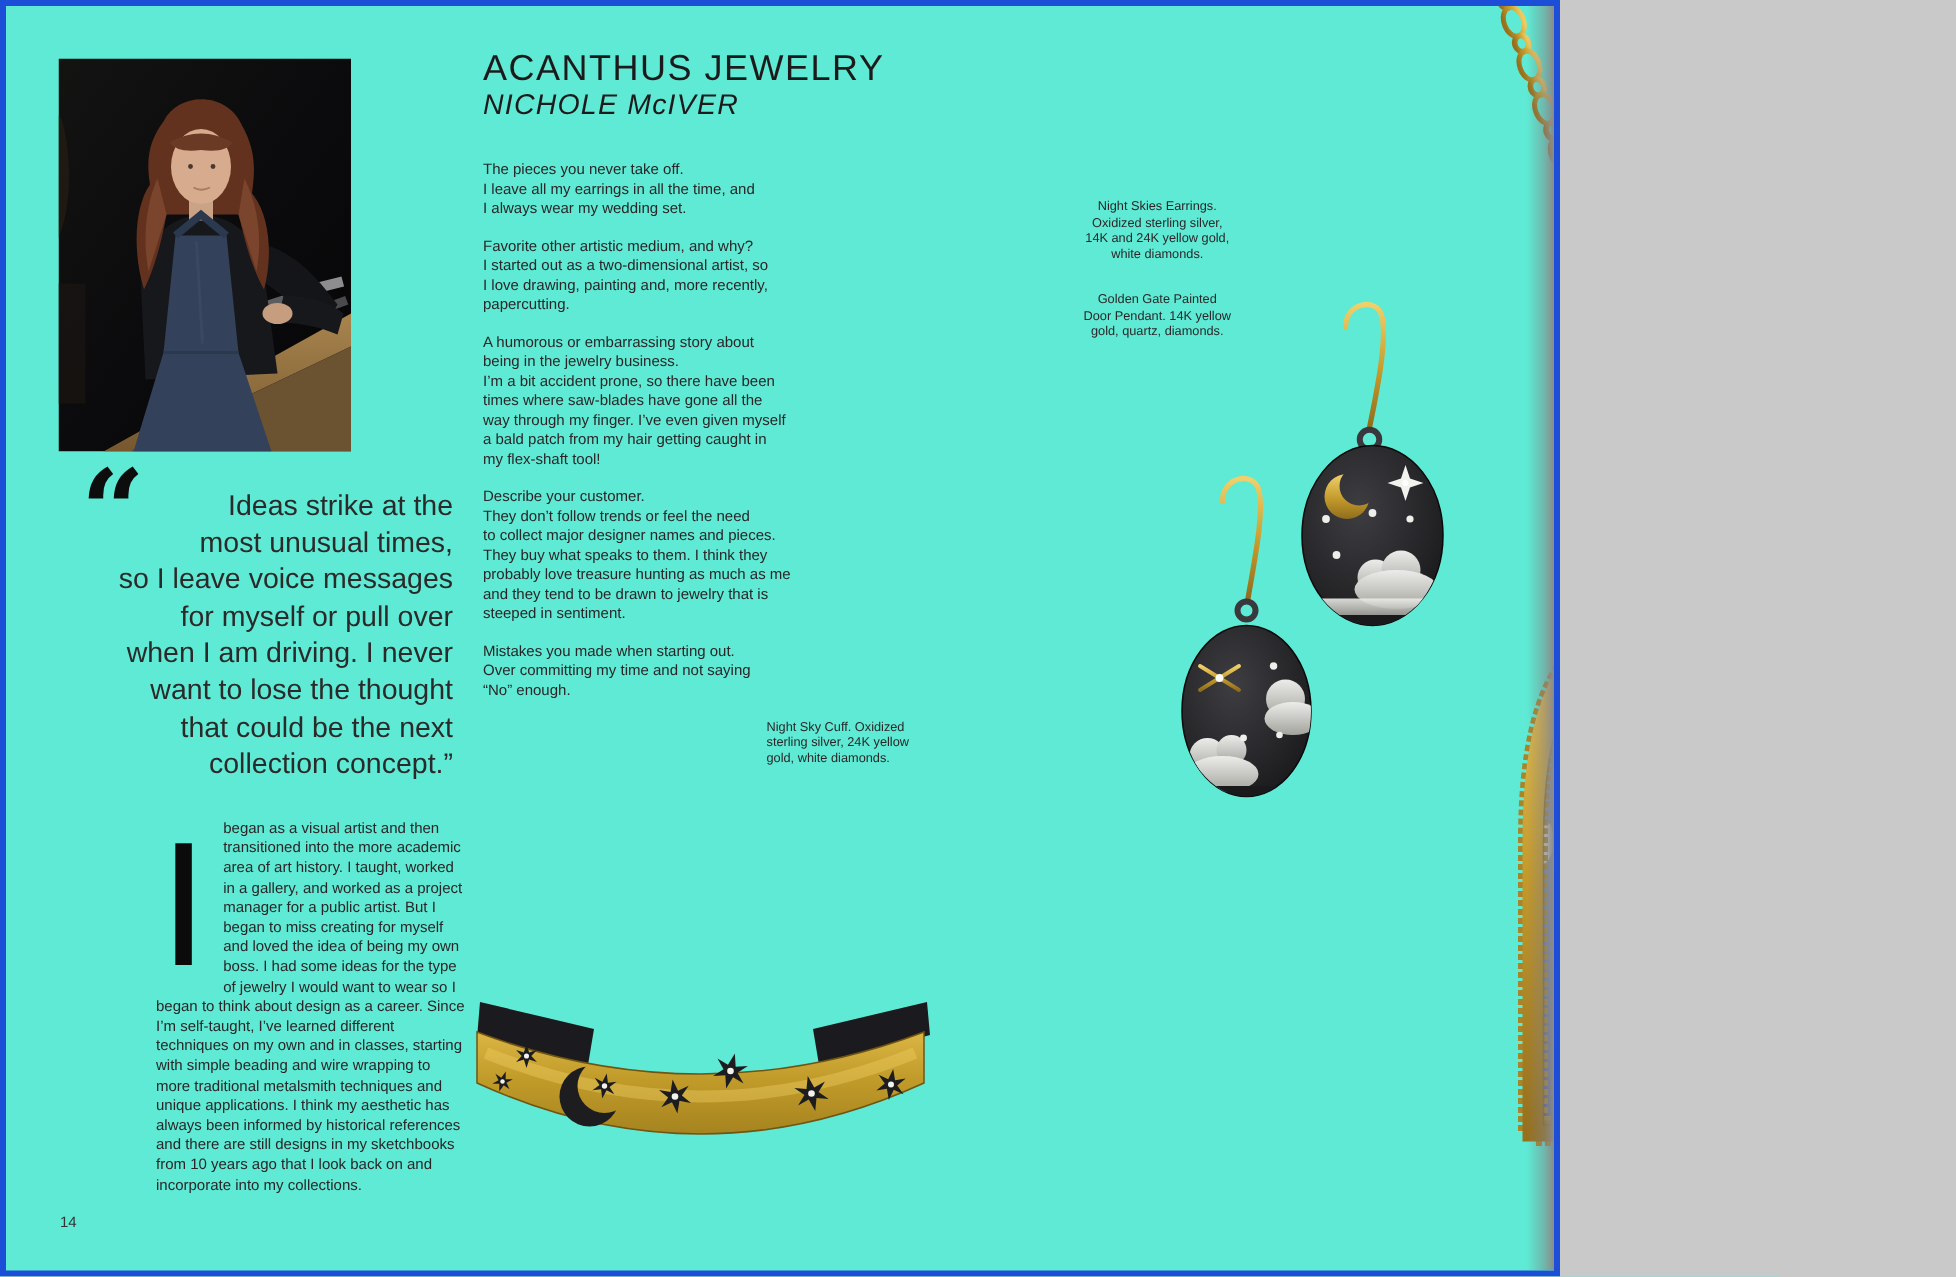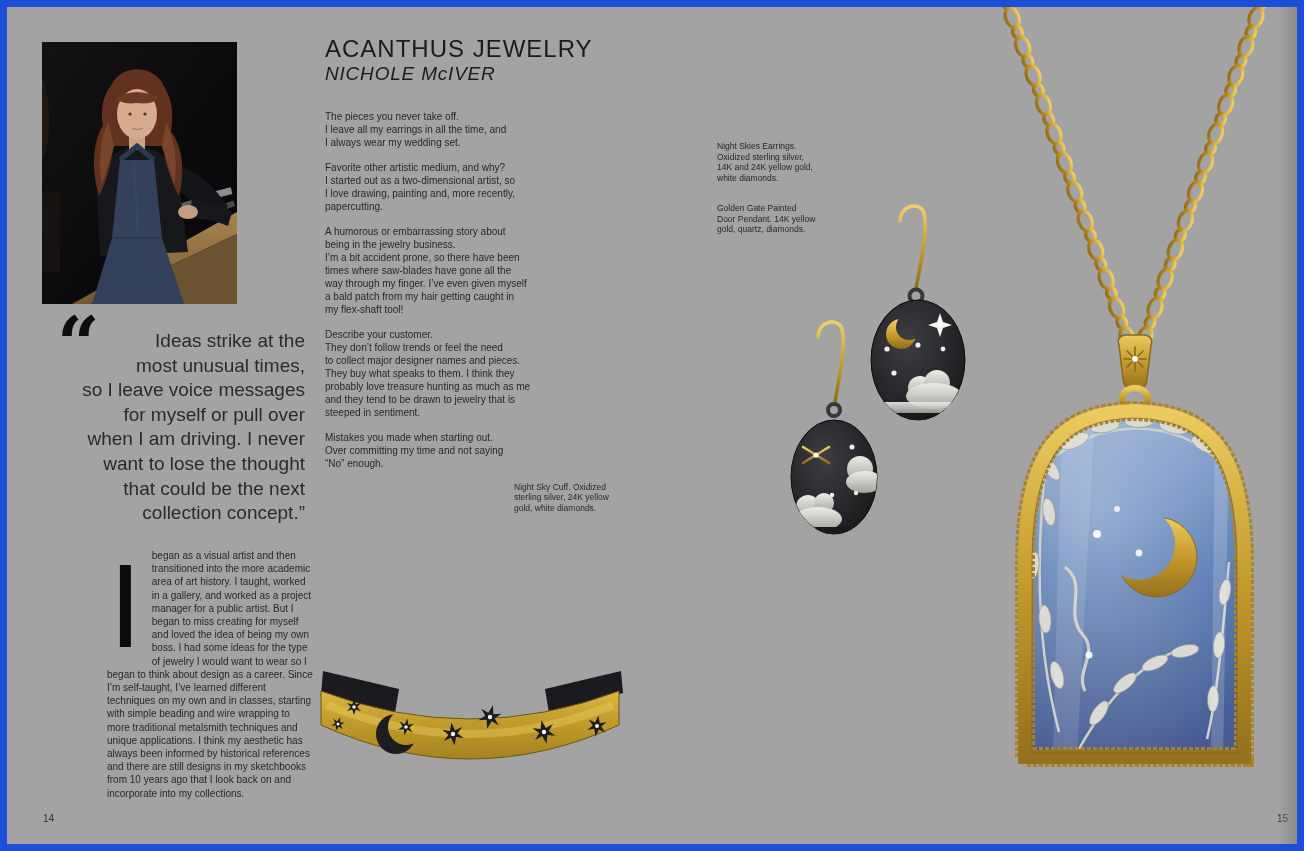--- a/index.html
+++ b/index.html
@@ -1,32 +1,32 @@
 <!DOCTYPE html>
 <html><head>
 <meta charset="utf-8">
 <style>
   html,body{margin:0;padding:0;background:#c9c9c9;font-family:"Liberation Sans",sans-serif;}
-  .spread{position:relative;width:1304px;height:851px;background:#a3a3a3;box-sizing:border-box;
-          border:7px solid #1d4ed8;overflow:hidden;color:#231f20;}
+  .spread{position:relative;width:1040px;height:851px;background:#5eead4;box-sizing:border-box;
+          border:4px solid #1d4ed8;overflow:hidden;color:#231f20;}
   .page-edge-right{position:absolute;right:0;top:0;width:18px;height:100%;
           background:linear-gradient(to right,rgba(120,120,120,0) 0%,rgba(130,130,130,.5) 65%,#8a8a8a 100%);}
   .abs{position:absolute;}
 
   
   .title{left:318px;top:28px;font-size:24px;font-weight:500;letter-spacing:1px;color:#1d1a1b;}
   .subtitle{left:318px;top:56px;font-size:19px;font-weight:500;letter-spacing:.8px;color:#1d1a1b;font-style:italic;}
 
   
   .qa-col{left:318px;top:104px;width:215px;font-size:10px;line-height:12.9px;color:#2a2628;}
   .qa-col p{margin:0 0 12.5px 0;white-space:pre-line;}
 
   
   .caption{font-size:8.5px;line-height:10.4px;color:#2a2628;white-space:pre-line;}
-  .cap-right{left:710px;top:124px;width:115px;}
+  .cap-right{left:710px;top:118px;width:115px;text-align:center;}
   .cap-right p{margin:0 0 10px 0;white-space:pre-line;}
   .cap-cuff{left:507px;top:475px;width:110px;}
 
   
   .pullquote{left:42px;top:322px;width:256px;text-align:right;font-size:19px;line-height:24.6px;
              color:#2b2a2a;white-space:pre-line;}
   .quote-mark{left:50px;top:300px;font-family:"DejaVu Serif",serif;font-weight:700;font-size:74px;
               letter-spacing:-8px;color:#0d0d0d;line-height:1;}
 
   

